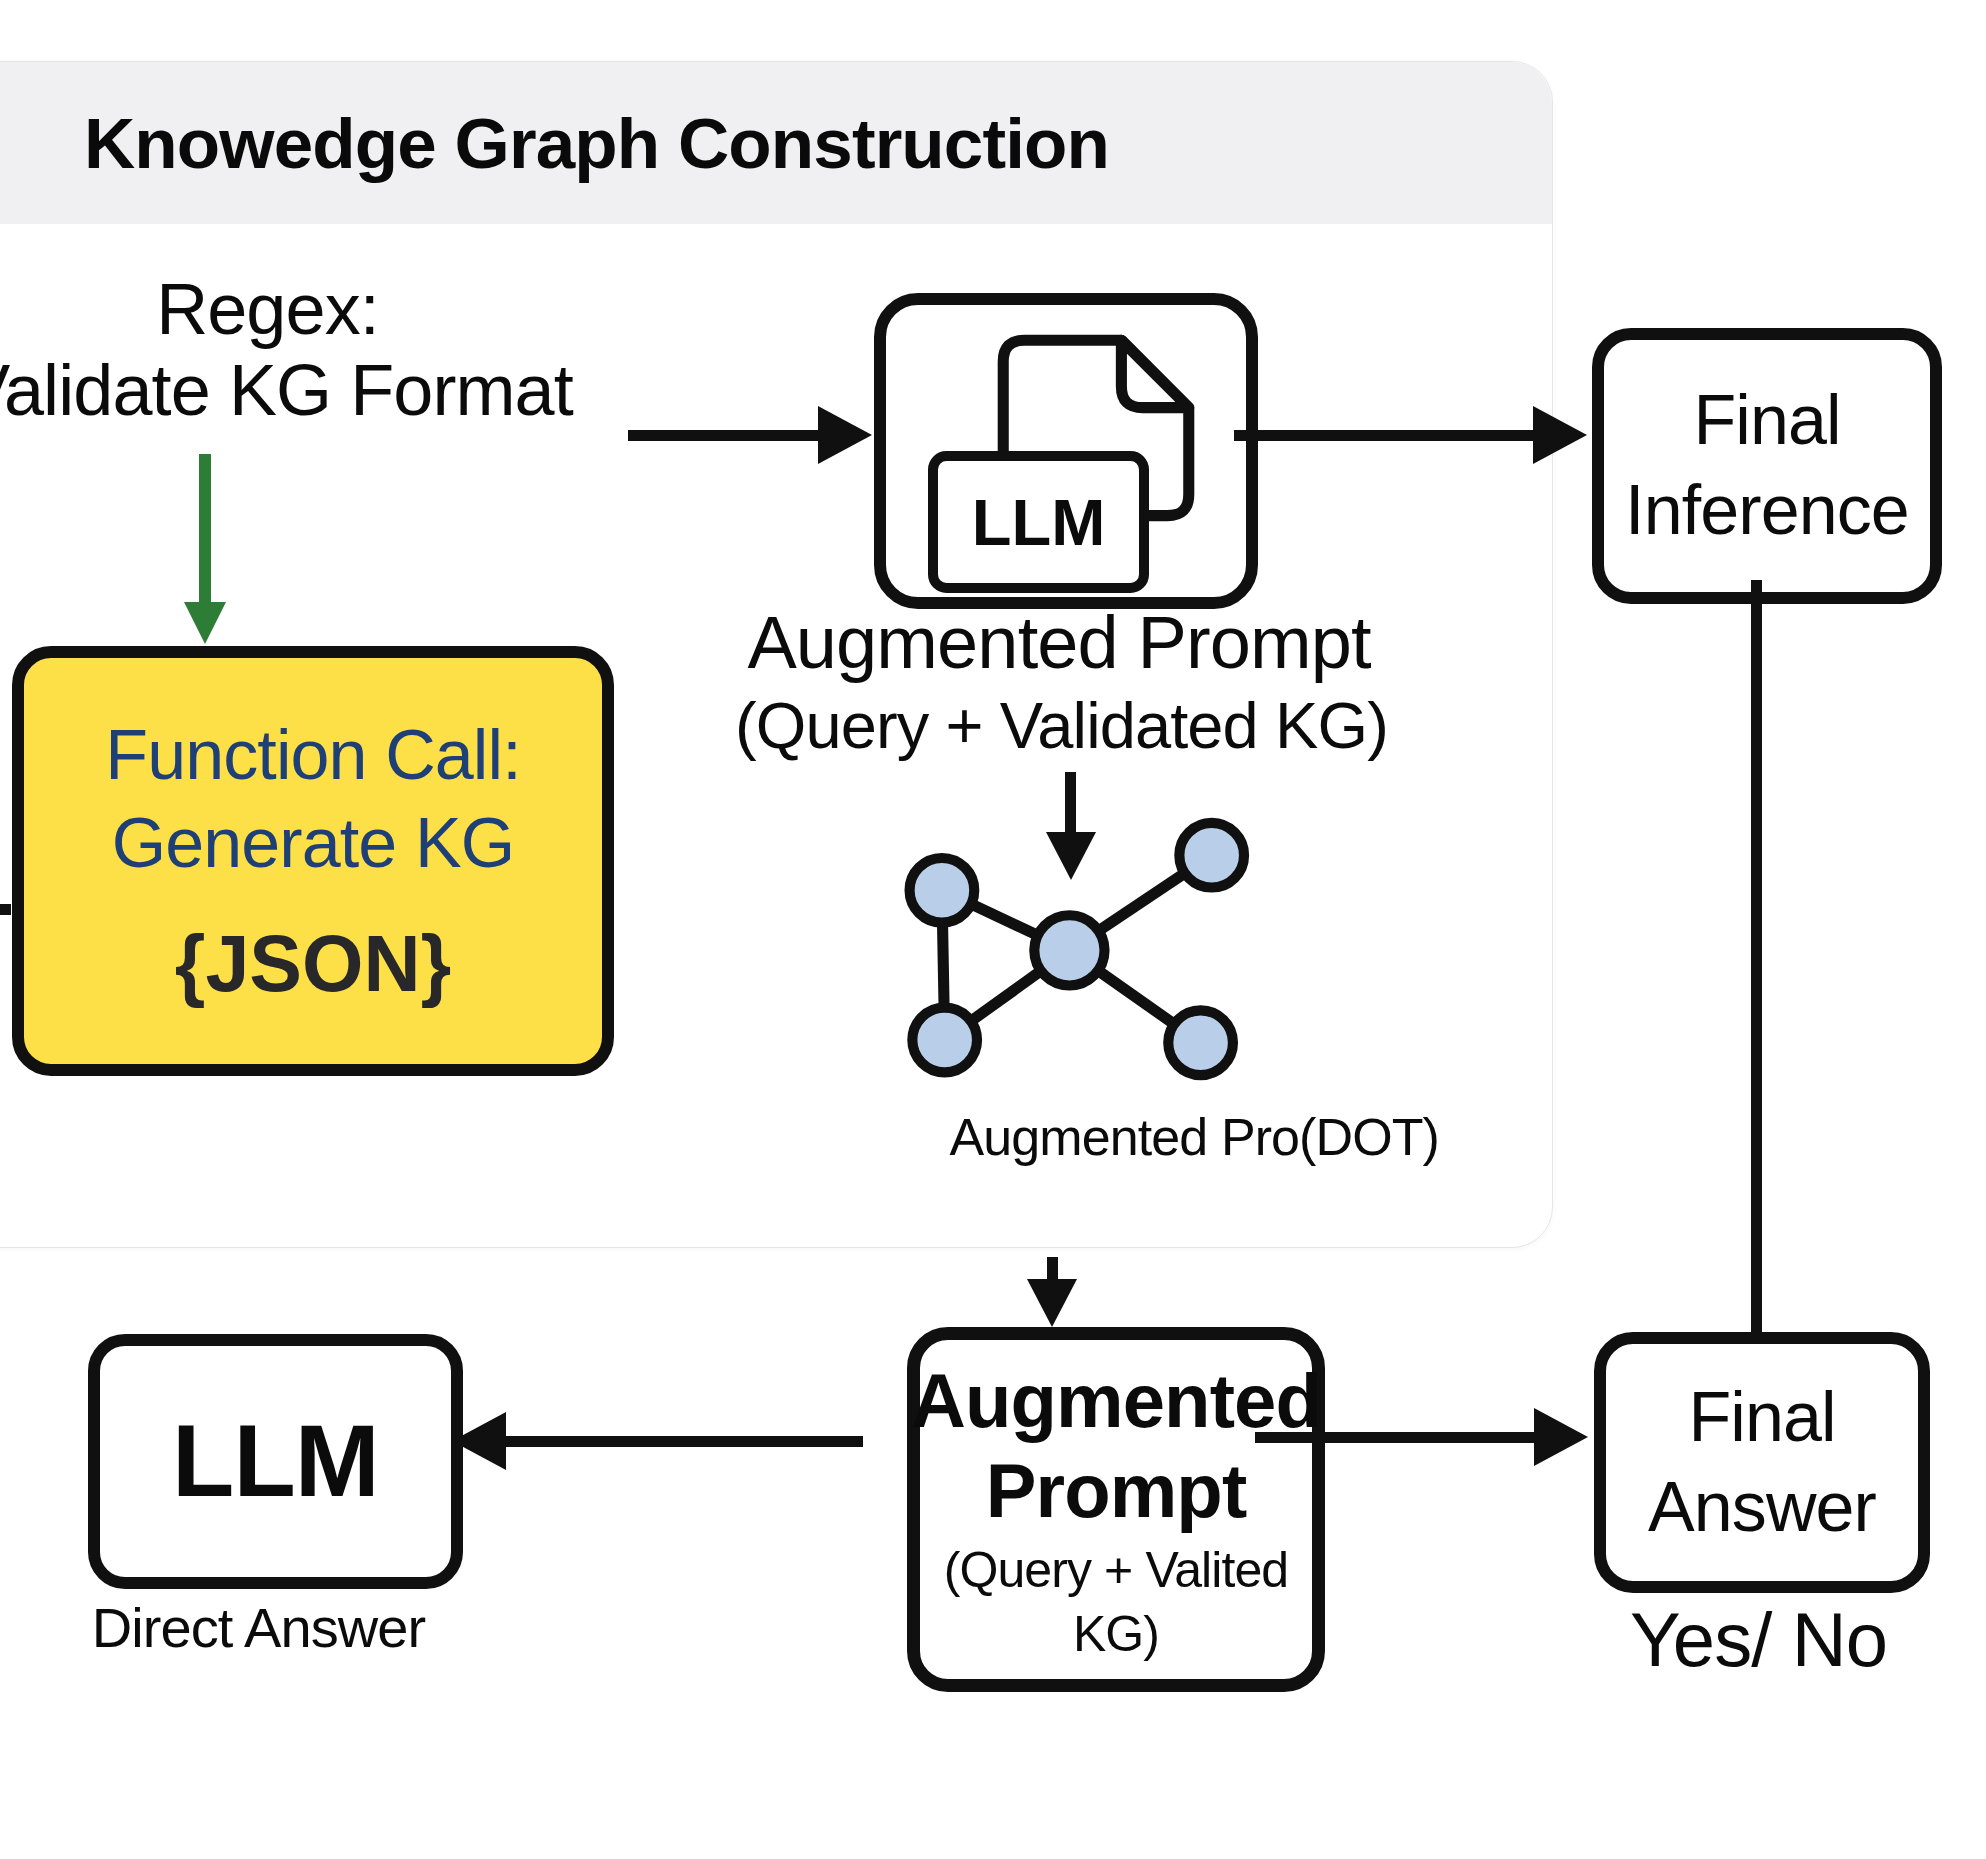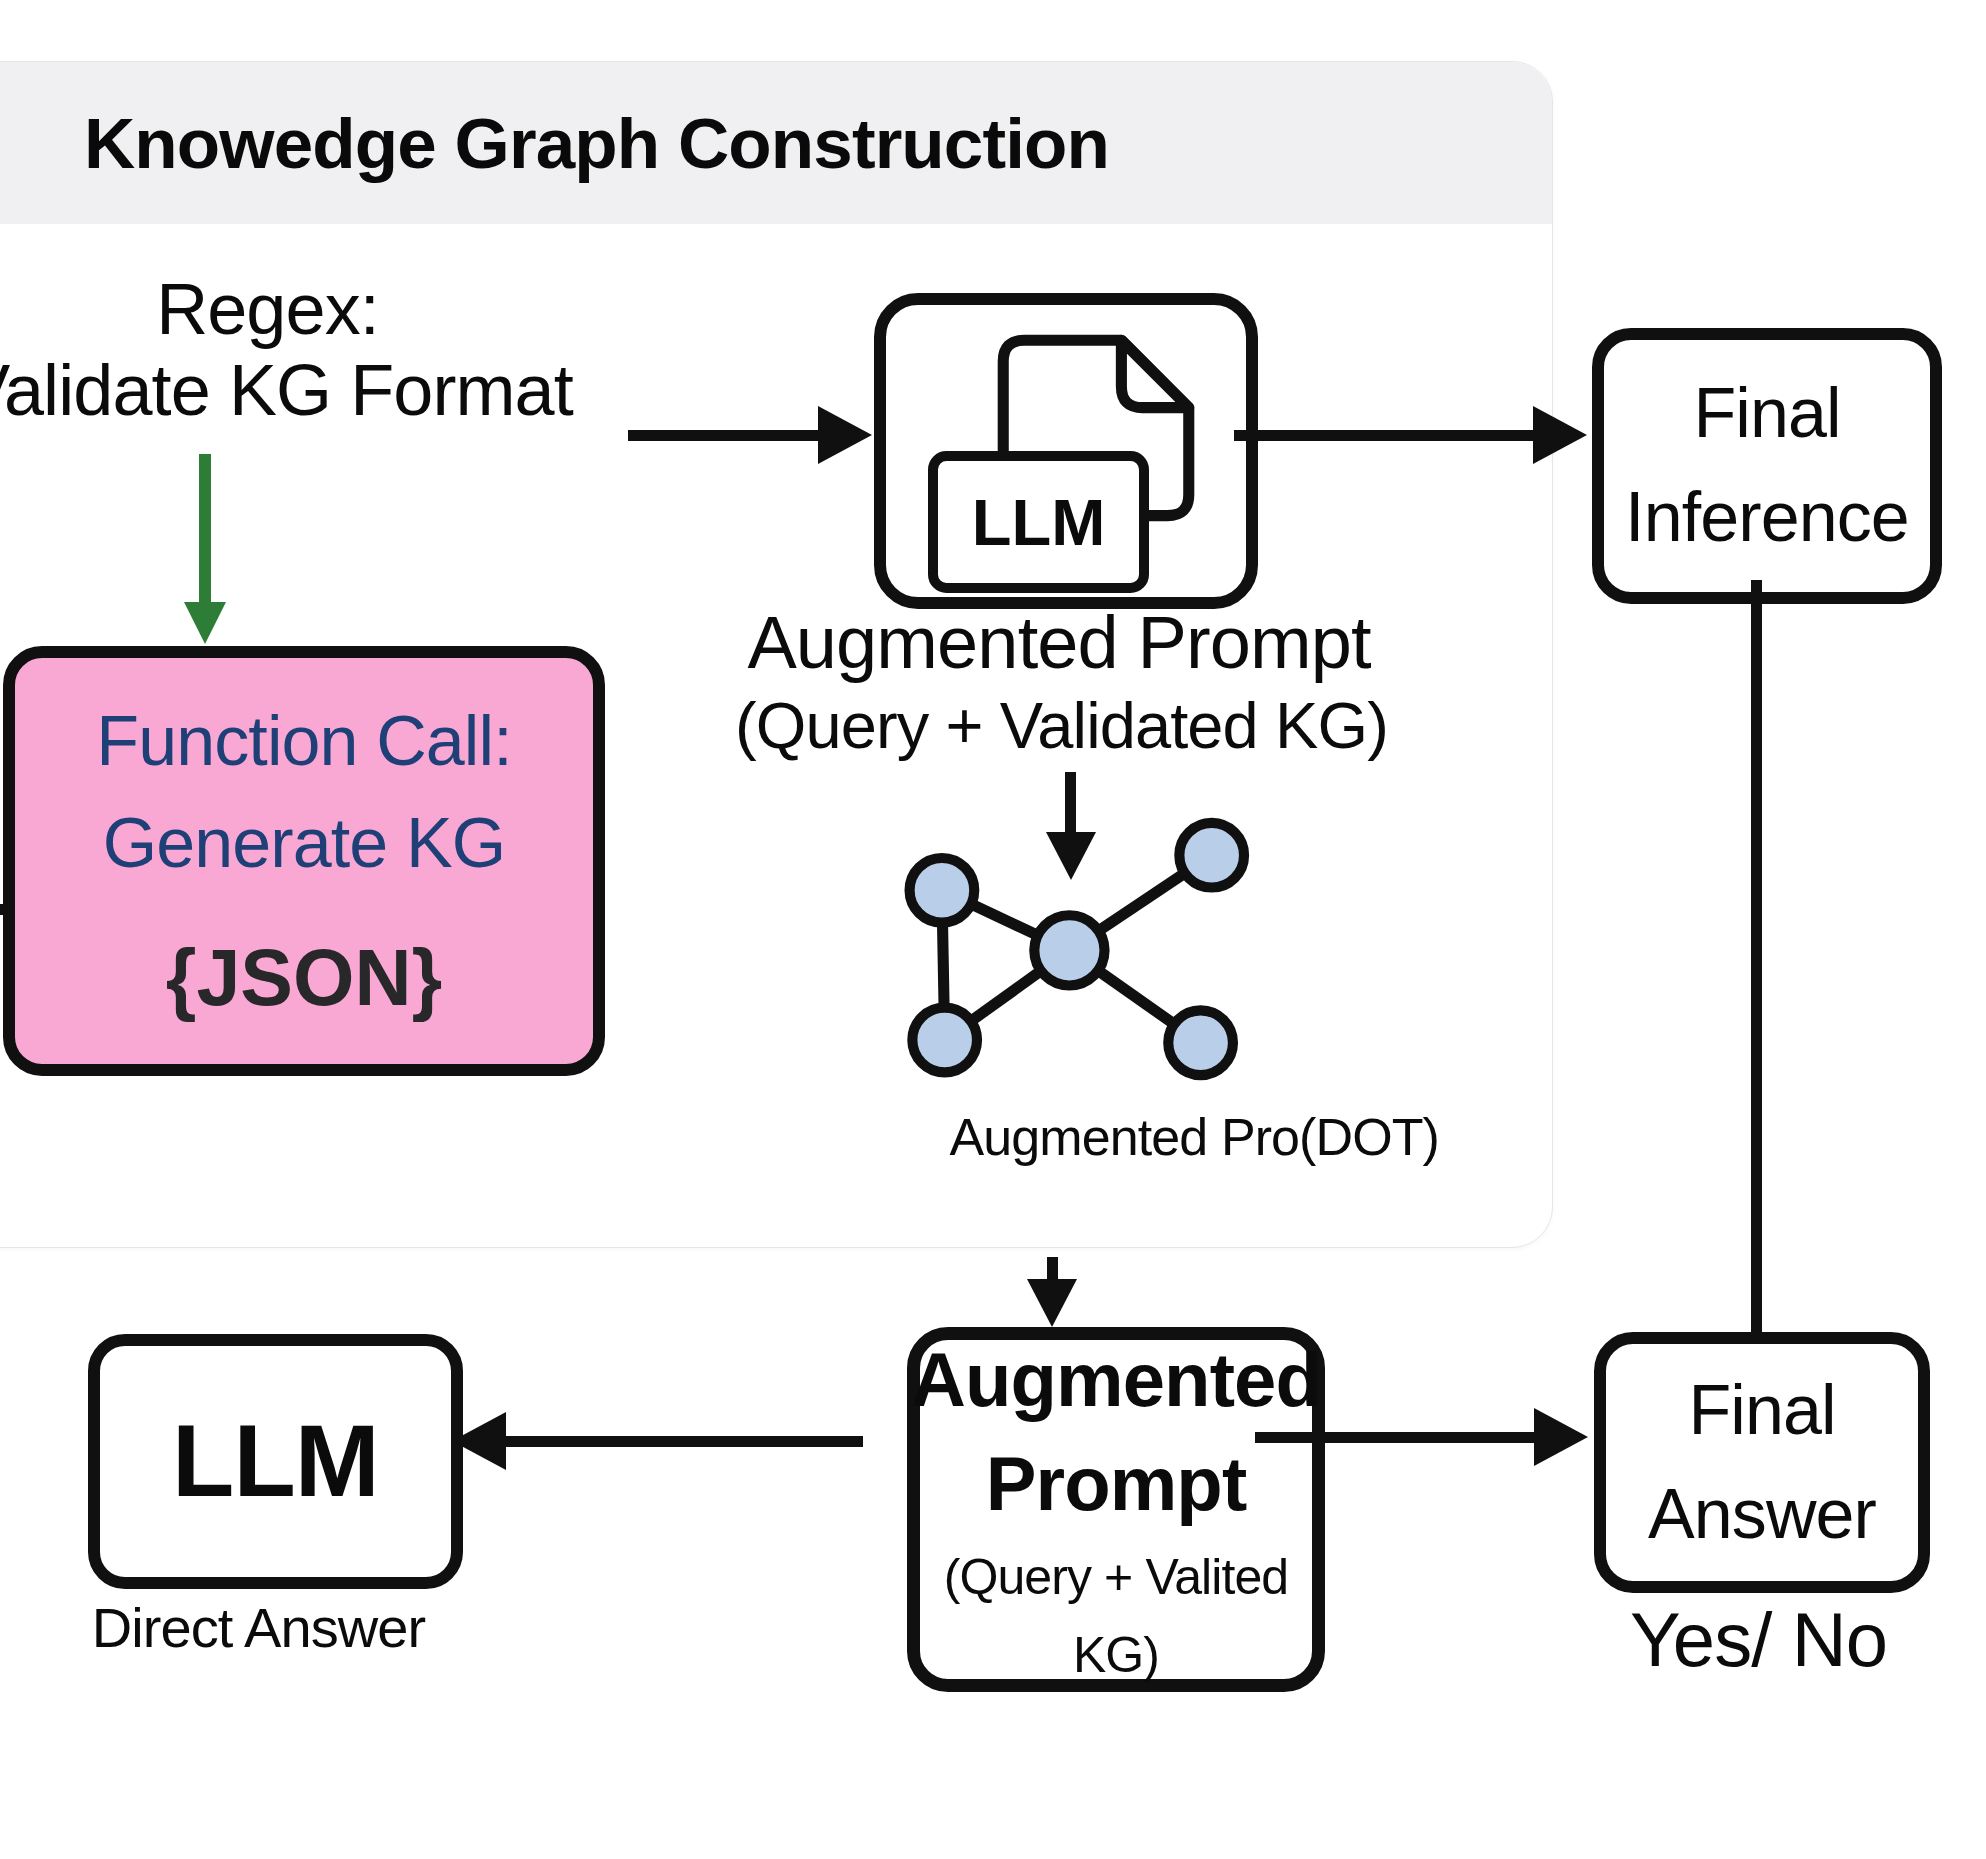--- a/index.html
+++ b/index.html
@@ -29,22 +29,22 @@
   .lbl{position:absolute;text-align:center;line-height:1.12;letter-spacing:-0.9px;}
   .regex-label{left:-111px;top:269px;width:757px;font-size:72px;}
   .augprompt-top-1{left:699px;top:602px;width:720px;font-size:74px;}
   .augprompt-top-2{left:646px;top:690px;width:831px;font-size:65px;}
   .prodot-caption{left:701px;top:1108px;width:738px;font-size:52px;text-align:right;}
   .direct-answer{left:18.5px;top:1597px;width:480px;font-size:56px;}
   .yes-no{left:1551px;top:1597px;width:415px;font-size:76px;}
   
   .node-box{position:absolute;background:#ffffff;border:12px solid #101010;border-radius:39px;
             display:flex;flex-direction:column;align-items:center;justify-content:center;
-            text-align:center;letter-spacing:-0.9px;gap:14px;}
-  .function-box{left:3px;top:646px;width:578px;height:406px;background:#f9a8d4;border-width:12px;text-align:right;}
+            text-align:center;letter-spacing:-0.9px;}
+  .function-box{left:12px;top:646px;width:578px;height:406px;background:#fde047;border-width:12px;text-align:right;}
   .function-box .fc-line{font-size:70px;font-weight:500;color:#1f4077;line-height:1.25;}
   .function-box .json-line{margin-top:31px;font-size:79px;font-weight:bold;color:#28282a;letter-spacing:0;}
   .llm-doc-box{left:874px;top:293px;width:360px;height:292px;border-radius:44px;}
   .final-inference-box{left:1592px;top:328px;width:326px;height:252px;font-size:70px;line-height:1.28;}
   .bottom-llm-box{left:88px;top:1334px;width:351px;height:231px;font-size:102px;font-weight:bold;border-radius:37px;}
   .bottom-aug-box{left:863px;top:1327px;width:392px;height:339px;border-width:13px;border-radius:41px;margin-left:44px;}
   .bottom-aug-box .big{font-size:76px;font-weight:600;line-height:1.18;}
   .bottom-aug-box .small{font-size:50px;font-weight:400;line-height:1.16;margin-top:5.5px;}
   .final-answer-box{left:1594px;top:1332px;width:312px;height:237px;font-size:70px;line-height:1.28;}
   

